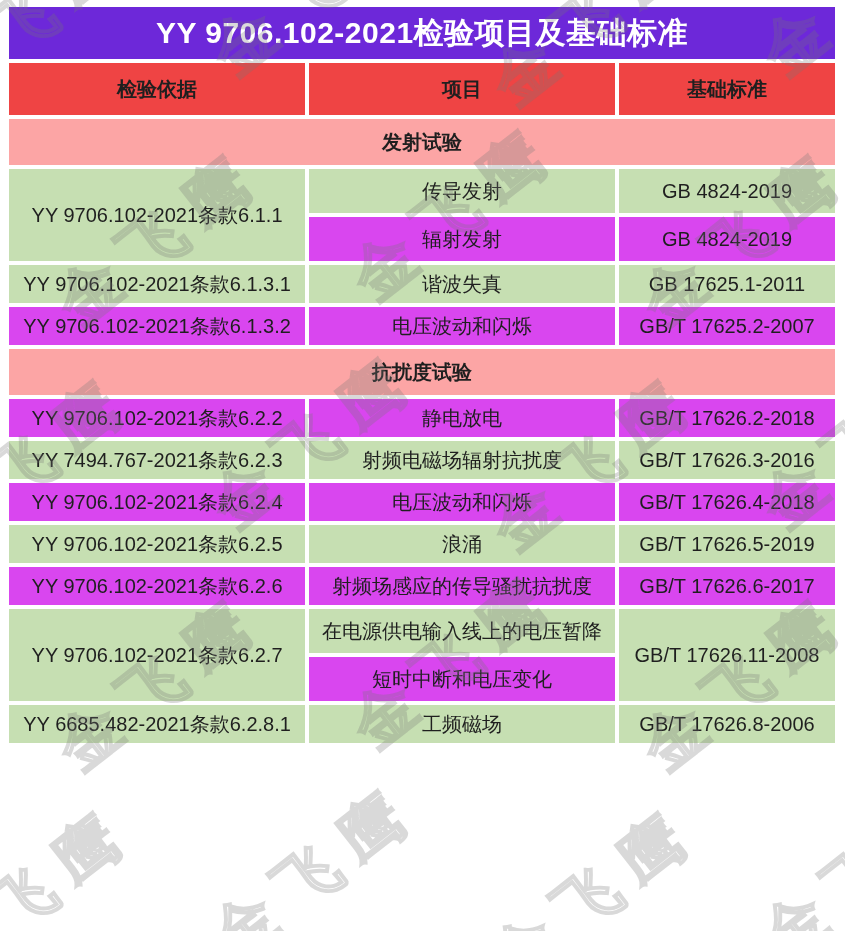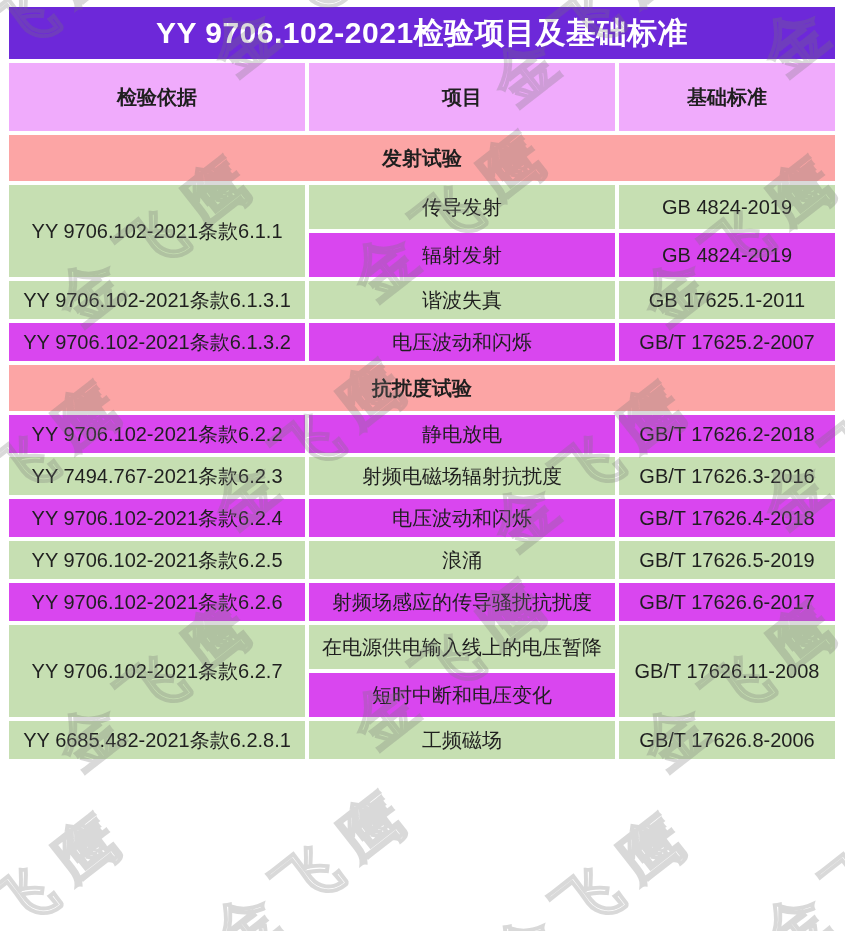--- a/index.html
+++ b/index.html
@@ -40,24 +40,24 @@
   }
   td.title {
     background: #6d28d9;
     color: #ffffff;
     font-weight: bold;
     font-size: 30px;
     height: 52px;
     letter-spacing: 0.5px;
   }
   td.head {
-    background: #f0abfc;
+    background: #ef4444;
     font-weight: bold;
     font-size: 20px;
-    height: 68px;
+    height: 52px;
   }
   td.section {
     background: #fca5a5;
     font-weight: bold;
     font-size: 20px;
     height: 46px;
   }
   td.dark  { background: #c6dfb2; }
   td.light { background: #d946ef; }
   tr.body-row td { height: 38px; }

